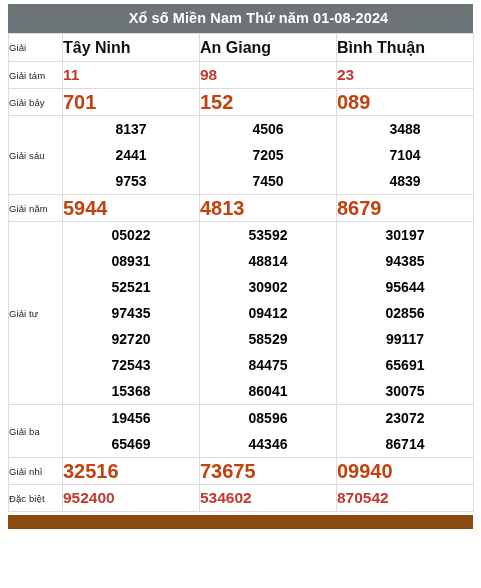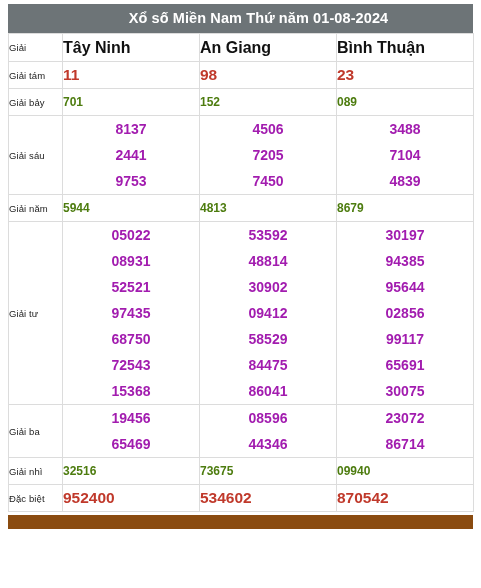--- a/index.html
+++ b/index.html
@@ -44,41 +44,41 @@
     font-weight:normal;
     letter-spacing:.1px;
   }
   .prov{
     font-size:16px;
     font-weight:bold;
     color:#111111;
     height:27px;
   }
   .num{
-    font-size:12px;
-    font-weight:bold;
-    color:#4d7c0f;
+    font-size:20px;
+    font-weight:bold;
+    color:#c2410c;
     height:26px;
   }
   .num.red{color:#c0392b;}
   .num.big{font-size:15.5px;margin-left:13px;}
 
   .stack{
     display:flex;
     flex-direction:column;
     justify-content:center;
     align-items:center;
   }
   .stack > span{
     display:block;
     height:26px;
     line-height:26px;
     font-size:14px;
     font-weight:bold;
-    color:#a21caf;
+    color:#000000;
   }
 
   .footer-bar{
     margin-top:3px;
     width:465px;
     height:14px;
     background:#8a4b10;
     overflow:hidden;
     position:relative;
   }
@@ -157,21 +157,21 @@
           <td class="num">8679</td>
         </tr>
         <tr>
           <td class="lbl">Giải tư</td>
           <td>
             <div class="stack">
               <span>05022</span>
               <span>08931</span>
               <span>52521</span>
               <span>97435</span>
-              <span>68750</span>
+              <span>92720</span>
               <span>72543</span>
               <span>15368</span>
             </div>
           </td>
           <td>
             <div class="stack">
               <span>53592</span>
               <span>48814</span>
               <span>30902</span>
               <span>09412</span>

